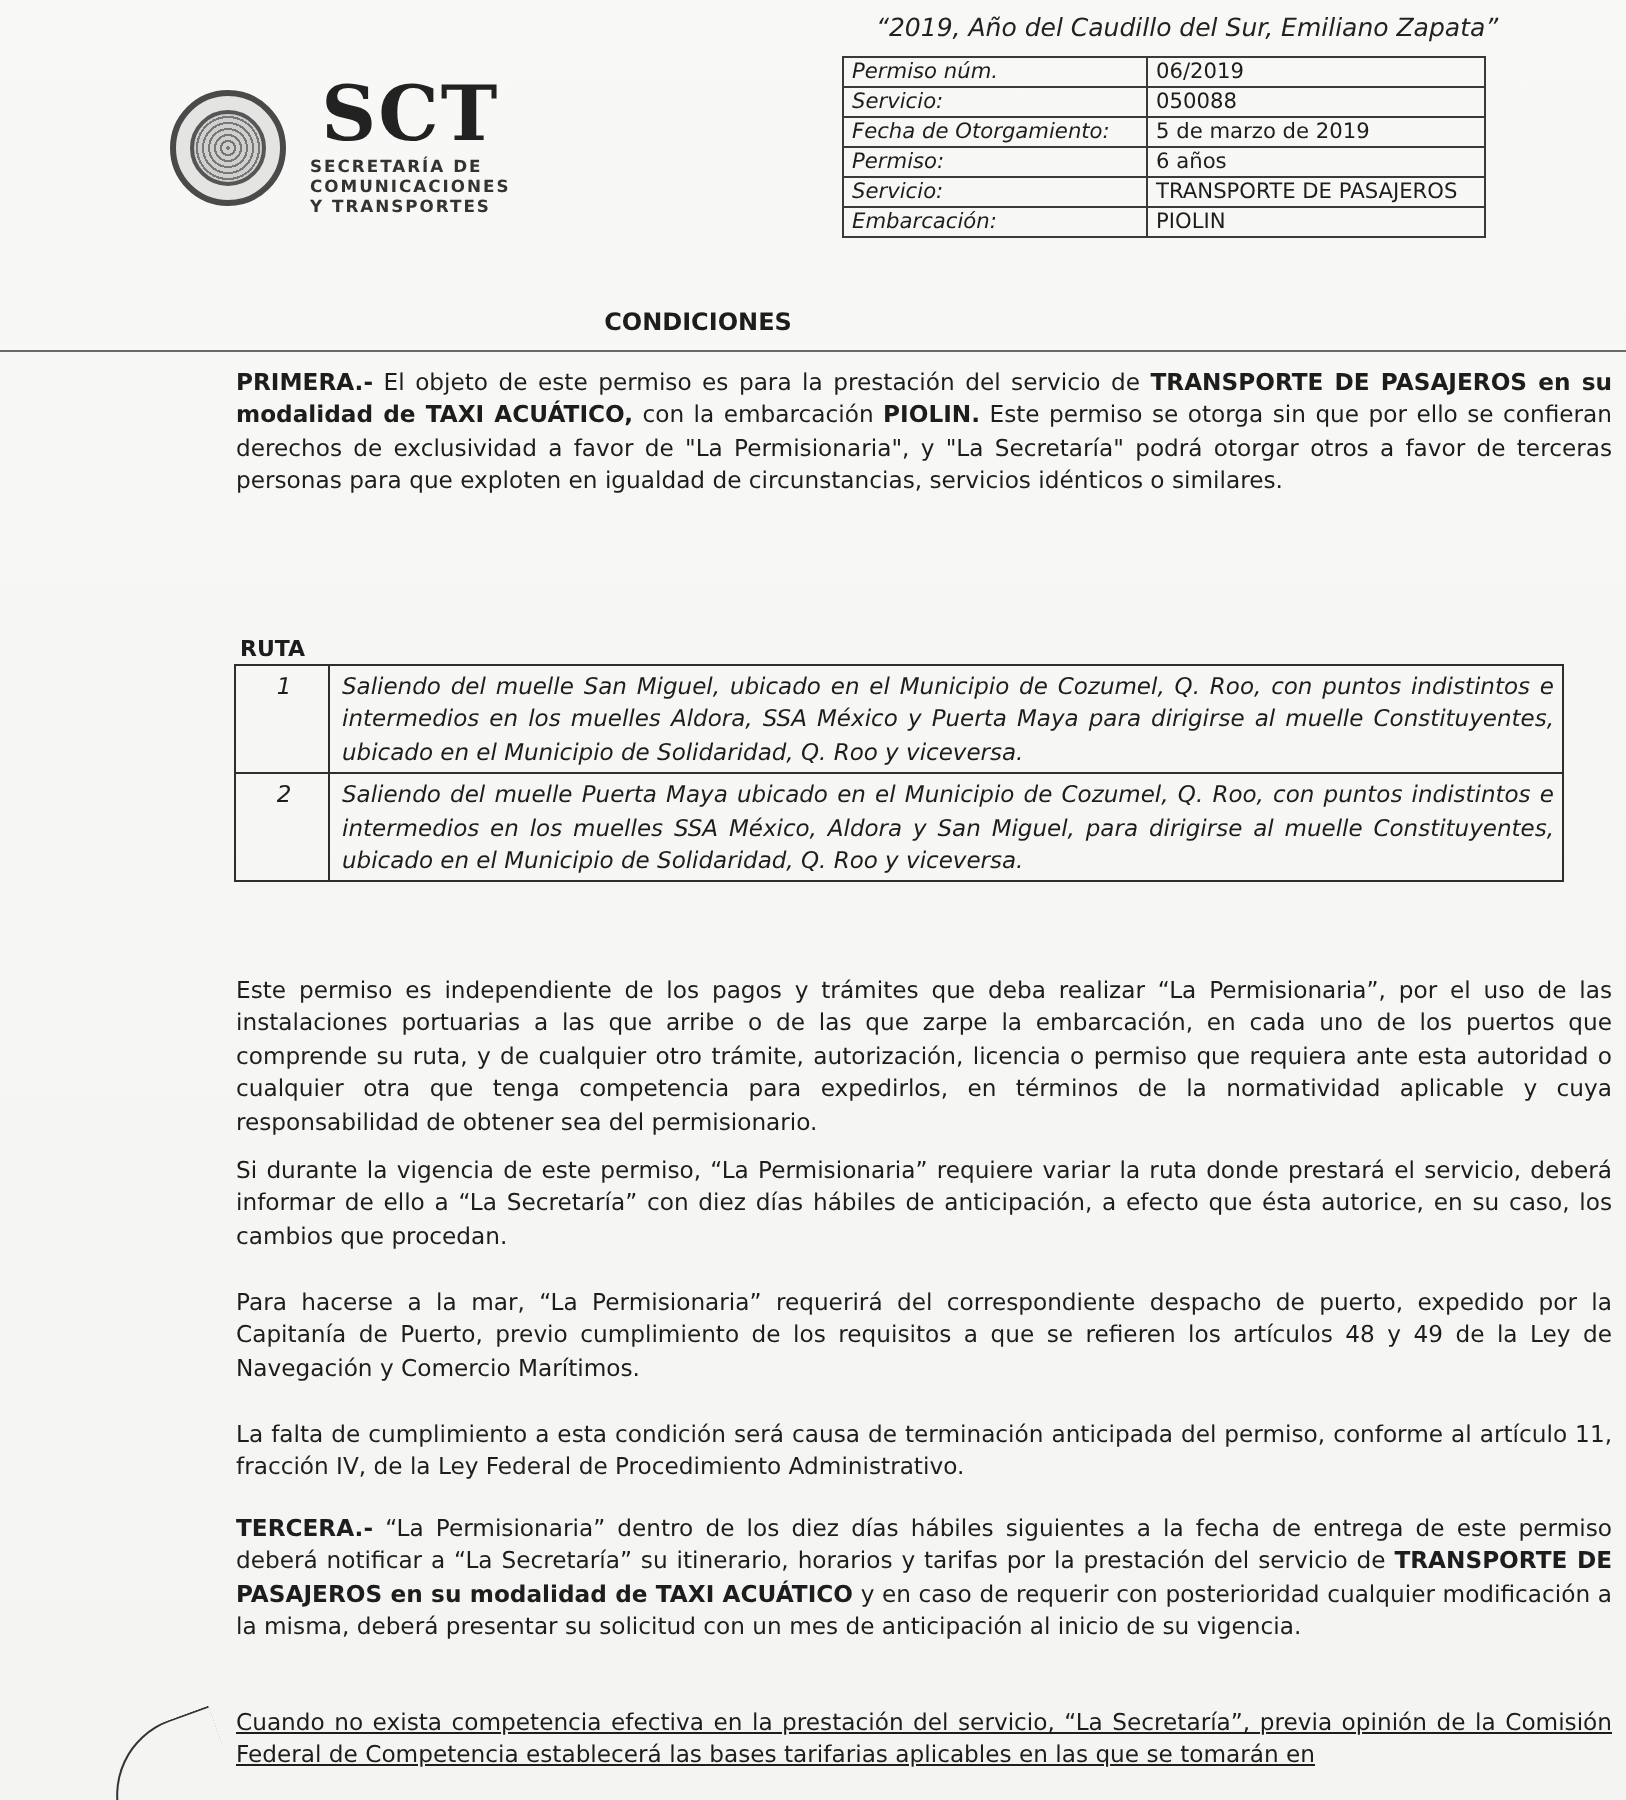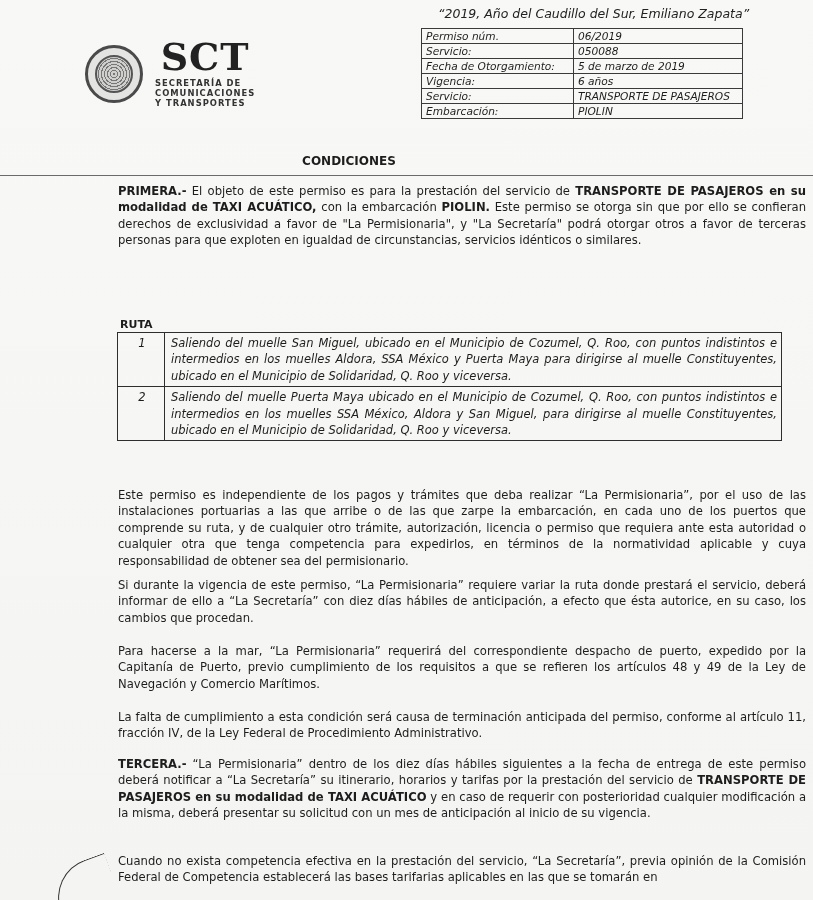--- a/index.html
+++ b/index.html
@@ -17,21 +17,21 @@
           display:flex; align-items:center; justify-content:center; position:relative; background:#e4e4e2; }
   .seal-inner { width:34px; height:34px; border-radius:50%; border:2px solid #555; background:repeating-radial-gradient(circle,#777 0 1px,#cfcfcd 1px 3px); }
   .brand { margin-left:12px; }
   .brand-big { font-family:"DejaVu Serif", serif; font-weight:bold; font-size:38px; line-height:34px; color:#222; letter-spacing:1px;text-align:center; }
   .brand-sub { font-size:8.4px; font-weight:bold; line-height:10px; letter-spacing:1px; color:#333; margin-top:4px; }
 
   .motto { position:absolute; left:438px; top:6px; font-style:italic; font-size:12.5px; color:#222;text-align:center; }
   table.info { position:absolute; left:421px; top:28px; border-collapse:collapse; font-size:10.6px; }
   table.info td { border:1px solid #3a3a3a; padding:0 4px; height:14px; line-height:14px; white-space:nowrap; }
   table.info td.k { width:143px;font-style:italic; }
-  table.info td.v { width:160px;font-style:italic; }
+  table.info td.v { width:160px; }
 
   .section-title { position:absolute; left:0; width:698px; top:154px; text-align:center; font-weight:bold; font-size:12px; }
   .rule { position:absolute; left:0; top:175px; width:813px; height:1px; background:#6a6a6a; }
 
   .body { position:absolute; left:118px; width:688px; font-size:11.6px; line-height:16.4px; text-align:justify; }
   .body b { font-weight:bold; }
   p { margin:0; }
 
   .ruta-label { position:absolute; left:120px; top:318px; font-weight:bold; font-size:11px; }
   table.routes { position:absolute; left:117px; top:332px; border-collapse:collapse; width:665px; font-size:11.5px; line-height:16.4px; }
@@ -70,21 +70,21 @@
         </tr>
     <tr>
           <td class="k">Servicio:</td>
           <td class="v">050088</td>
         </tr>
     <tr>
           <td class="k">Fecha de Otorgamiento:</td>
           <td class="v">5 de marzo de 2019</td>
         </tr>
     <tr>
-          <td class="k">Vigencia:</td>
+          <td class="k">Permiso:</td>
           <td class="v">6 años</td>
         </tr>
     <tr>
           <td class="k">Servicio:</td>
           <td class="v">TRANSPORTE DE PASAJEROS</td>
         </tr>
     <tr>
           <td class="k">Embarcación:</td>
           <td class="v">PIOLIN</td>
         </tr>
@@ -115,16 +115,16 @@
 
   <div class="body" style="top:487px;">Este permiso es independiente de los pagos y trámites que deba realizar “La Permisionaria”, por el uso de las instalaciones portuarias a las que arribe o de las que zarpe la embarcación, en cada uno de los puertos que comprende su ruta, y de cualquier otro trámite, autorización, licencia o permiso que requiera ante esta autoridad o cualquier otra que tenga competencia para expedirlos, en términos de la normatividad aplicable y cuya responsabilidad de obtener sea del permisionario.</div>
   <div class="body" style="top:577px;">Si durante la vigencia de este permiso, “La Permisionaria” requiere variar la ruta donde prestará el servicio, deberá informar de ello a “La Secretaría” con diez días hábiles de anticipación, a efecto que ésta autorice, en su caso, los cambios que procedan.</div>
   <div class="body" style="top:643px;">Para hacerse a la mar, “La Permisionaria” requerirá del correspondiente despacho de puerto, expedido por la Capitanía de Puerto, previo cumplimiento de los requisitos a que se refieren los artículos 48 y 49 de la Ley de Navegación y Comercio Marítimos.</div>
   <div class="body" style="top:709px;">La falta de cumplimiento a esta condición será causa de terminación anticipada del permiso, conforme al artículo 11, fracción IV, de la Ley Federal de Procedimiento Administrativo.</div>
 
   <div class="body" style="top:756px;">
     <p><b>TERCERA.-</b><span> “La Permisionaria” dentro de los diez días hábiles siguientes a la fecha de entrega de este permiso deberá notificar a “La Secretaría” su itinerario, horarios y tarifas por la prestación del servicio de </span><b>TRANSPORTE DE PASAJEROS en su modalidad de TAXI ACUÁTICO</b><span> y en caso de requerir con posterioridad cualquier modificación a la misma, deberá presentar su solicitud con un mes de anticipación al inicio de su vigencia.</span></p>
   </div>
 
-  <div class="body" style="top:853px;">Cuando no exista competencia efectiva en la prestación del servicio, “La Secretaría”, previa opinión de la Comisión Federal de Competencia establecerá las bases tarifarias aplicables en las que se tomarán en</div>
+  <div class="body" style="top:853px;text-decoration:underline;">Cuando no exista competencia efectiva en la prestación del servicio, “La Secretaría”, previa opinión de la Comisión Federal de Competencia establecerá las bases tarifarias aplicables en las que se tomarán en</div>
 
   <div class="signature"></div>
 </div>
 
 </body></html>

